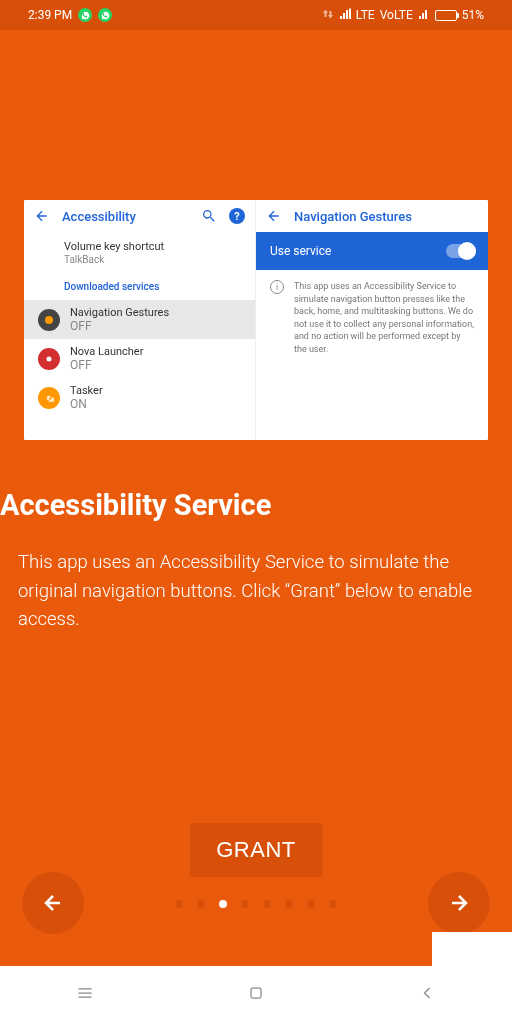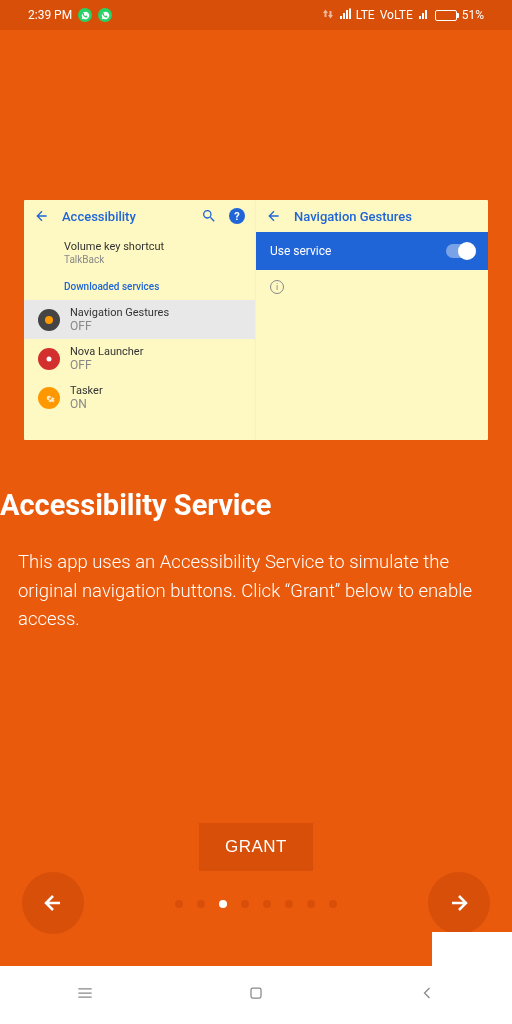--- a/index.html
+++ b/index.html
@@ -35,21 +35,21 @@
   border-radius: 2px; position: relative;
 }
 .battery::after {
   content: ""; position: absolute; right: -3px; top: 2px;
   width: 2px; height: 5px; background: #fff; border-radius: 0 1px 1px 0;
 }
 .battery-fill { height: 100%; width: 51%; background: #fff; }
 .content { padding: 0; }
 .card {
   margin: 170px 24px 0;
-  background: #fef9c3;
+  background: #ffffff;
   border-radius: 1px;
   height: 240px;
   display: flex;
   overflow: hidden;
 }
 .card-left { width: 50%; border-right: 1px solid #eee; display: flex; flex-direction: column; }
 .card-right { width: 50%; display: flex; flex-direction: column; }
 .card-header {
   display: flex; align-items: center; padding: 8px 10px;
   color: #2065d8; font-size: 13px; font-weight: 500;
@@ -103,21 +103,21 @@
   text-align: left; color: #ffffff; font-size: 29px;
   font-weight: 700; margin-top: 48px;
 }
 .main-desc {
   text-align: left; color: #fff; font-size: 18.5px;
   font-weight: 300; margin: 26px 18px 0; line-height: 1.55;
 }
 .grant-btn {
   position: absolute; left: 50%; transform: translateX(-50%);
   top: 823px; background: #d84f0a; color: #fff;
-  border: none; padding: 14px 26px; font-size: 17px;
+  border: none; padding: 14px 26px; font-size: 22px;
   font-weight: 500; letter-spacing: 0.5px;
 }
 .nav-circle {
   position: absolute; width: 62px; height: 62px;
   border-radius: 50%; background: #d84f0a;
   display: flex; align-items: center; justify-content: center;
   top: 872px;
 }
 .nav-circle.left { left: 22px; }
 .nav-circle.right { right: 22px; }
@@ -232,20 +232,21 @@
               <path d="M19 12H5m7-7l-7 7 7 7"></path>
             </svg></span>
         <span>Navigation Gestures</span>
       </div>
       <div class="use-service">
         <span>Use service</span>
         <span class="toggle"></span>
       </div>
       <div class="desc-row">
         <span class="info-icon">i</span>
+        <div class="desc-text">This app uses an Accessibility Service to simulate navigation button presses like the back, home, and multitasking buttons. We do not use it to collect any personal information, and no action will be performed except by the user.</div>
       </div>
     </div>
   </div>
 
   <h1 class="main-title">Accessibility Service</h1>
   <p class="main-desc">This app uses an Accessibility Service to simulate the original navigation buttons. Click “Grant” below to enable access.</p>
 </div>
 
 <button class="grant-btn">GRANT</button>
 

